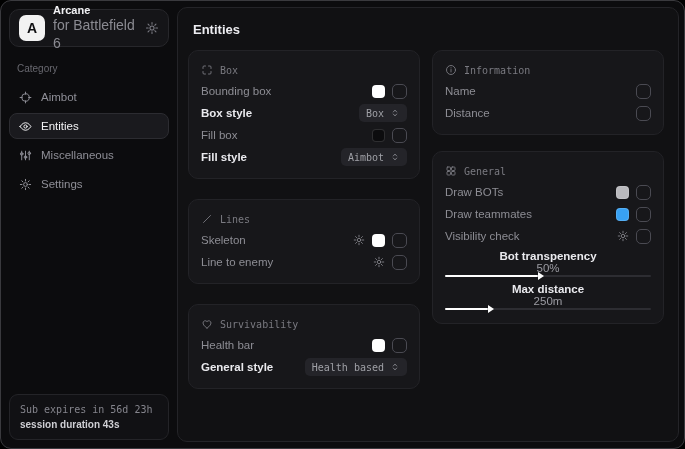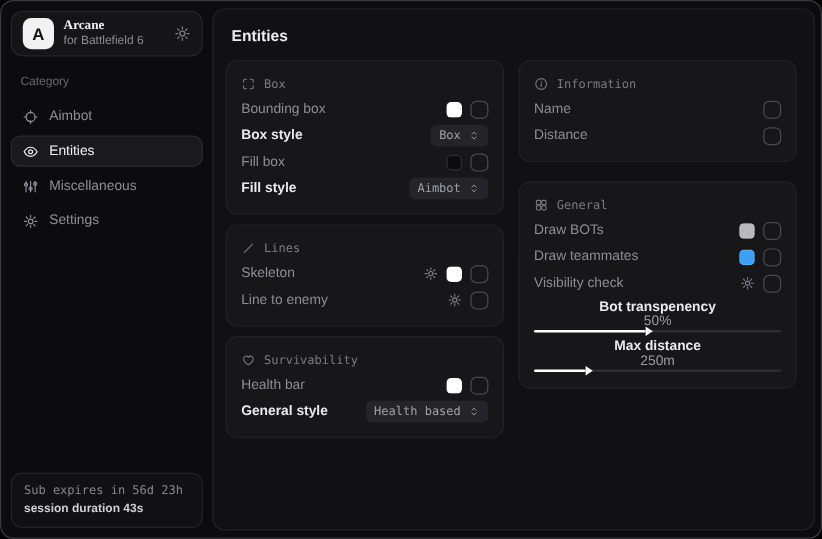--- a/index.html
+++ b/index.html
@@ -14,22 +14,22 @@
   .brand-card {
     height:38px; background:#151518; border:1px solid #27272b; border-radius:10px;
     display:flex; align-items:center; gap:8px; padding:0 9px;
   }
   .logo {
     width:26px; height:26px; border-radius:7px; background:#f2f2f2; color:#101012;
     font-weight:bold; font-size:14px; display:flex; align-items:center; justify-content:center;
     flex-shrink:0;
   }
   .brand-text { flex:1; min-width:0; line-height:1.25; }
-  .brand-name { font-size:11px; font-weight:bold; color:#f0f0f3;font-family:Liberation Serif, serif; }
-  .brand-sub  { font-size:10px; color:#8b8b92; }
+  .brand-name { font-size:11px; font-weight:bold; color:#f0f0f3; }
+  .brand-sub  { font-size:14px; color:#8b8b92; }
   .icon { display:inline-flex; align-items:center; justify-content:center; }
   .icon svg { stroke:currentColor; fill:none; stroke-width:1.8; stroke-linecap:round; stroke-linejoin:round; }
   .brand-gear { color:#7d7d85; cursor:pointer; }
   .cat-label { margin:16px 8px 10px 8px; font-size:10px; color:#68686f; }
   .nav-item {
     height:26px; margin-bottom:3px; border-radius:8px; padding:0 9px;
     display:flex; align-items:center; gap:9px;
     color:#8f8f97; font-size:11.5px; cursor:pointer; border:1px solid transparent;
   }
   .nav-item.selected { background:#1a1a1e; border-color:#2c2c31; color:#f2f2f4; }
@@ -41,21 +41,21 @@
   }
   .status-line1 { font-family:"DejaVu Sans Mono", monospace; font-size:10px; color:#85858d; }
   .status-line2 { font-size:10px; color:#cfcfd4; font-weight:700; }
   
   .panel {
     flex:1; margin:6px 5px 6px 0; background:#111113; border:1px solid #242428;
     border-radius:10px; padding:12px 14px 12px 10px; overflow:hidden;
   }
   .page-title { font-size:13px; font-weight:bold; color:#ececf0; margin:2px 0 13px 5px; }
   .cols { display:flex; gap:12px; }
-  .col { display:flex; flex-direction:column; gap:8px; width:236px; }
+  .col { display:flex; flex-direction:column; gap:20px; width:236px; }
   .col-right { gap:16px; }
   .card {
     background:#17171a; border:1px solid #232327; border-radius:10px;
     padding:9px 12px 10px 12px;
   }
   .card-head {
     display:flex; align-items:center; gap:7px; height:20px;
     font-family:"DejaVu Sans Mono", monospace; font-size:10px; color:#7a7a81;
   }
   .card-head .icon { color:#7a7a81; }

